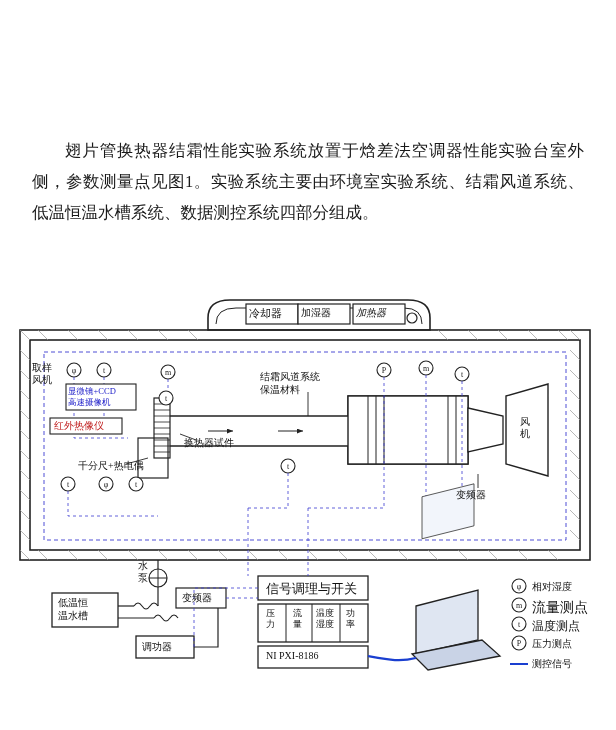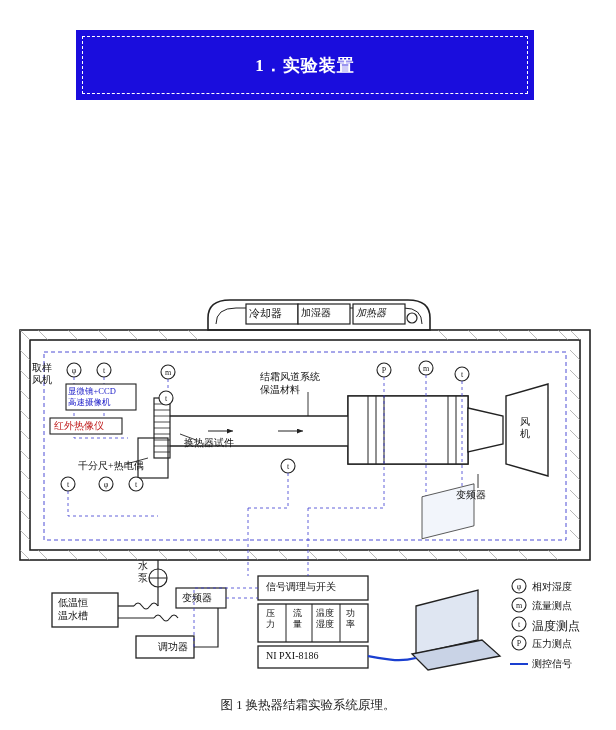--- a/index.html
+++ b/index.html
@@ -83,26 +83,22 @@
     font-size: 12.5px;
     color: #222;
     font-family: "Liberation Serif", serif;
   }
 </style>
 </head>
 <body>
 
 <div class="page">
 
-  <div class="banner">
-    <div class="banner-inner">
-      <span class="banner-text">1．实验装置</span>
-    </div>
-  </div>
-
+
+  <p class="para">翅片管换热器结霜性能实验系统放置于焓差法空调器性能实验台室外侧，参数测量点见图1。实验系统主要由环境室实验系统、结霜风道系统、低温恒温水槽系统、数据测控系统四部分组成。</p>
 
   <div class="figure">
     <svg width="600" height="420" viewBox="0 0 600 420" xmlns="http://www.w3.org/2000/svg">
       <defs>
         <marker id="arrow" markerWidth="7" markerHeight="7" refX="6" refY="2.5" orient="auto">
           <path d="M0,0 L6,2.5 L0,5 z" fill="#222"></path>
         </marker>
       </defs>
 
       <path d="M200,30 Q200,12 222,12 L400,12 Q422,12 422,30 L422,42 L200,42 Z" fill="#ffffff" stroke="#222" stroke-width="1.6"></path>
@@ -323,36 +319,35 @@
 保温材料</div>
       <div style="position:absolute;left:512px;top:128px;font-size:10px;line-height:12px;white-space:pre;">风
 机</div>
       <div style="position:absolute;left:448px;top:200px;font-size:10px;">变频器</div>
 
       <div style="position:absolute;left:130px;top:272px;font-size:10px;line-height:12px;white-space:pre;">水
 泵</div>
       <div style="position:absolute;left:174px;top:303px;font-size:10px;">变频器</div>
       <div style="position:absolute;left:50px;top:308px;font-size:10px;line-height:13px;white-space:pre;">低温恒
 温水槽</div>
-      <div style="position:absolute;left:134px;top:352px;font-size:10px;margin-left:16px;">调功器</div>
-
-      <div style="position:absolute;left:258px;top:292px;font-size:10px;">信号调理与开关</div>
+      <div style="position:absolute;left:134px;top:352px;font-size:10px;">调功器</div>
+
+      <div style="position:absolute;left:258px;top:292px;font-size:13px;">信号调理与开关</div>
       <div style="position:absolute;left:258px;top:320px;font-size:9px;line-height:11px;white-space:pre;">压
 力</div>
       <div style="position:absolute;left:285px;top:320px;font-size:9px;line-height:11px;white-space:pre;">流
 量</div>
       <div style="position:absolute;left:308px;top:320px;font-size:9px;line-height:11px;white-space:pre;">温度
 湿度</div>
       <div style="position:absolute;left:338px;top:320px;font-size:9px;line-height:11px;white-space:pre;">功
 率</div>
       <div style="position:absolute;left:258px;top:362px;font-size:10px;">NI PXI-8186</div>
 
       <div style="position:absolute;left:524px;top:292px;font-size:10px;">相对湿度</div>
-      <div style="position:absolute;left:524px;top:311px;font-size:10px;">流量测点</div>
+      <div style="position:absolute;left:524px;top:311px;font-size:14px;">流量测点</div>
       <div style="position:absolute;left:524px;top:330px;font-size:12px;">温度测点</div>
       <div style="position:absolute;left:524px;top:349px;font-size:10px;">压力测点</div>
       <div style="position:absolute;left:524px;top:369px;font-size:10px;">测控信号</div>
     </div>
   </div>
 
-  <div class="fig-caption">图 1  换热器结霜实验系统原理。</div>
 
 </div>
 
 </body></html>

